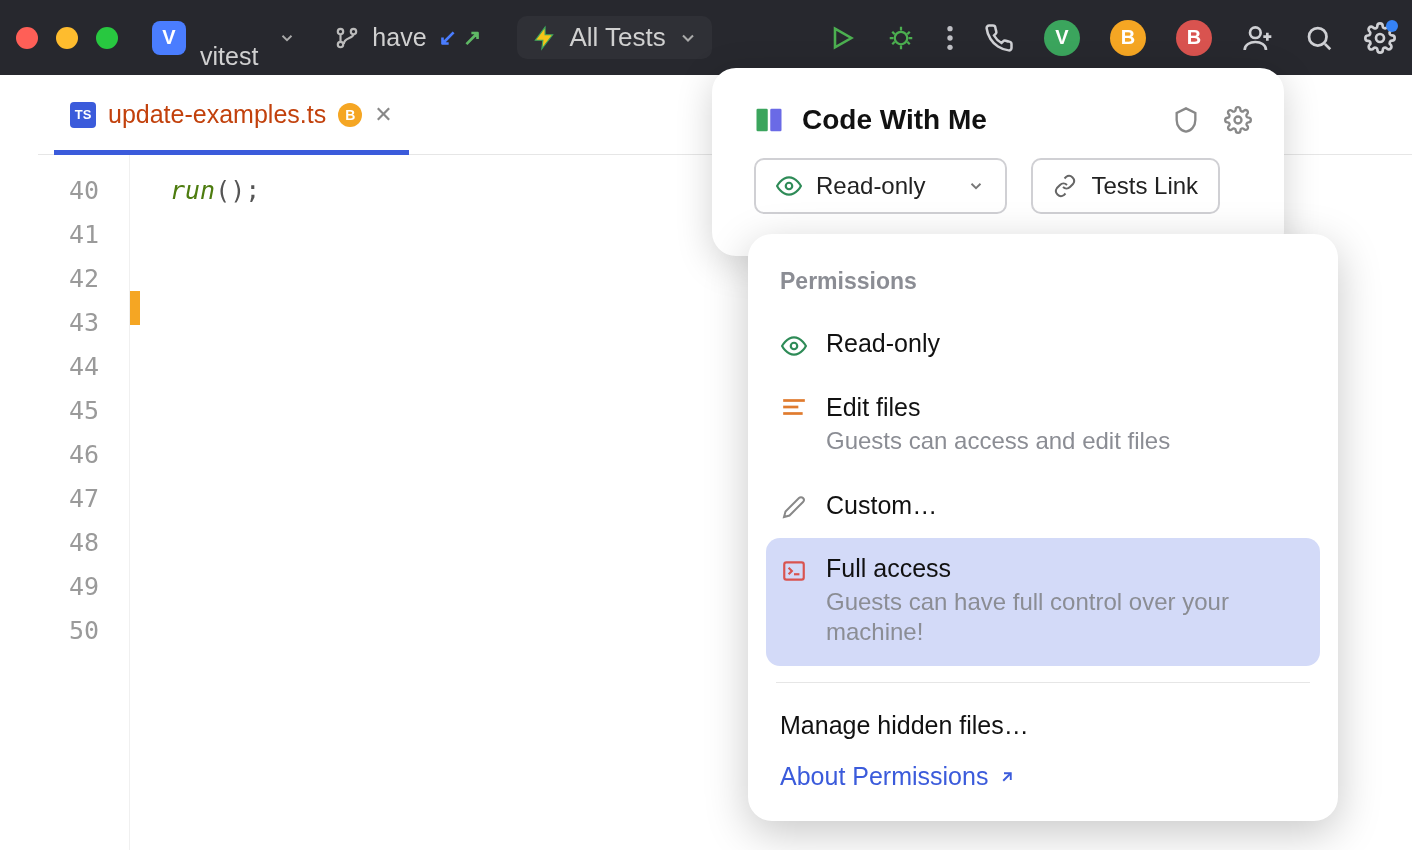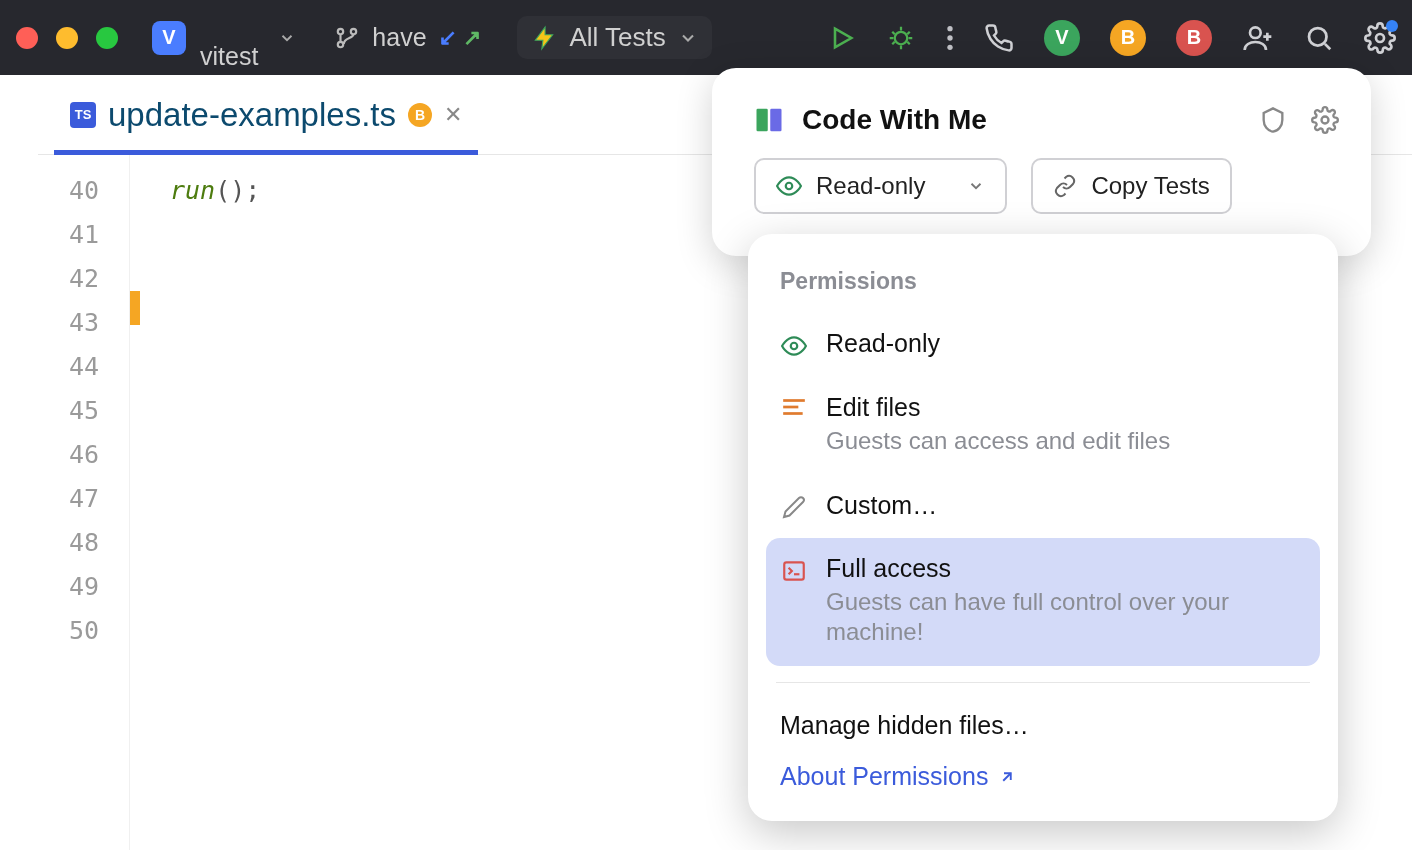--- a/index.html
+++ b/index.html
@@ -23,32 +23,32 @@
 .av-o { background: #f5a623; }
 .av-r { background: #d9534f; }
 .titlebar-icon-btn { color: #bfc0c5; display: flex; align-items: center; }
 .gear-wrap { position: relative; }
 .dot-notify { width: 12px; height: 12px; background: #3582f5; border-radius: 50%; position: absolute; top: -2px; right: -2px; }
 
 .tabbar { height: 80px; background: #fff; border-bottom: 1px solid #e6e6e6; display: flex; align-items: center; padding: 0 16px; position: relative; margin-left: 38px; }
 .tab { display: flex; align-items: center; gap: 12px; padding: 0 16px; height: 100%; position: relative; }
 .tab-active-line { position: absolute; bottom: -1px; left: 0; right: 0; height: 5px; background: #3b5bdb; }
 .ts-badge { width: 26px; height: 26px; border-radius: 4px; background: #3b5bdb; color: #fff; font-size: 13px; font-weight: 700; display: flex; align-items: center; justify-content: center; }
-.tab-title { color: #0c4a6e; font-size: 33px; }
+.tab-title { color: #c2410c; font-size: 25px; }
 .b-badge { width: 24px; height: 24px; border-radius: 50%; background: #f5a623; color: #fff; font-size: 14px; font-weight: 700; display: flex; align-items: center; justify-content: center; }
 .tab-close { color: #888; font-size: 22px; }
 
 .editor { display: flex; height: calc(850px - 75px - 80px); }
 .gutter { width: 130px; text-align: right; padding-right: 30px; padding-top: 14px; color: #9a9a9a; font-family: ui-monospace, Menlo, monospace; font-size: 25px; line-height: 44px; border-right: 1px solid #f0f0f0; }
 .editor-body { padding-top: 14px; padding-left: 8px; font-family: ui-monospace, Menlo, monospace; font-size: 25px; line-height: 44px; position: relative; flex: 1; }
 .code-call { color: #4d7c0f; font-style: italic; margin-left: 32px; }
 .code-punc { color: #555; }
 .line-marker { width: 10px; height: 34px; background: #f5a623; position: absolute; left: 0; top: 136px; }
 
-.popup-main { position: absolute; left: 712px; top: 68px; width: 659px; background: #fff; border-radius: 24px; box-shadow: 0 8px 36px rgba(0,0,0,0.18); padding: 28px 0 24px 0; }
+.popup-main { position: absolute; left: 712px; top: 68px; width: 572px; background: #fff; border-radius: 24px; box-shadow: 0 8px 36px rgba(0,0,0,0.18); padding: 28px 0 24px 0; }
 .popup-main-header { display: flex; align-items: center; padding: 8px 32px 22px 42px; gap: 18px; }
 .cwm-icon { width: 30px; height: 30px; display: inline-flex; }
 .popup-title { font-size: 28px; font-weight: 700; color: #111; flex: 1; }
 .popup-header-icons { display: flex; gap: 24px; color: #888; }
 .popup-controls { display: flex; gap: 24px; padding: 0 32px 18px 42px; }
 .ctl-btn { border: 2px solid #d0d0d4; border-radius: 10px; padding: 12px 20px; display: flex; align-items: center; gap: 14px; font-size: 24px; color: #222; background: #fff; }
 .ctl-btn .chev { margin-left: 28px; color: #666; }
 
 .popup-dd { position: absolute; left: 748px; top: 234px; width: 590px; background: #fff; border-radius: 24px; box-shadow: 0 12px 44px rgba(0,0,0,0.22); padding: 26px 18px 30px 18px; z-index: 10; }
 .dd-heading { font-size: 23px; font-weight: 700; color: #8b8d94; padding: 8px 14px 18px 14px; }
@@ -228,21 +228,21 @@
           </svg>
       </span>
     </div>
     <div class="ctl-btn">
       <span>
         <svg width="24" height="24" viewBox="0 0 24 24" fill="none" stroke="#666" stroke-width="2">
             <path d="M10 13a5 5 0 0 0 7 0l3-3a5 5 0 0 0-7-7l-1.5 1.5"></path>
             <path d="M14 11a5 5 0 0 0-7 0l-3 3a5 5 0 0 0 7 7l1.5-1.5"></path>
           </svg>
       </span>
-      <span>Copy Tests</span>
+      <span>Tests Link</span>
     </div>
   </div>
 </div>
 
 <div class="popup-dd">
   <div class="dd-heading">Permissions</div>
 
   <div class="perm-item">
     <span class="perm-icon">
       <svg width="26" height="26" viewBox="0 0 24 24" fill="none" stroke="#2e8b57" stroke-width="2">

